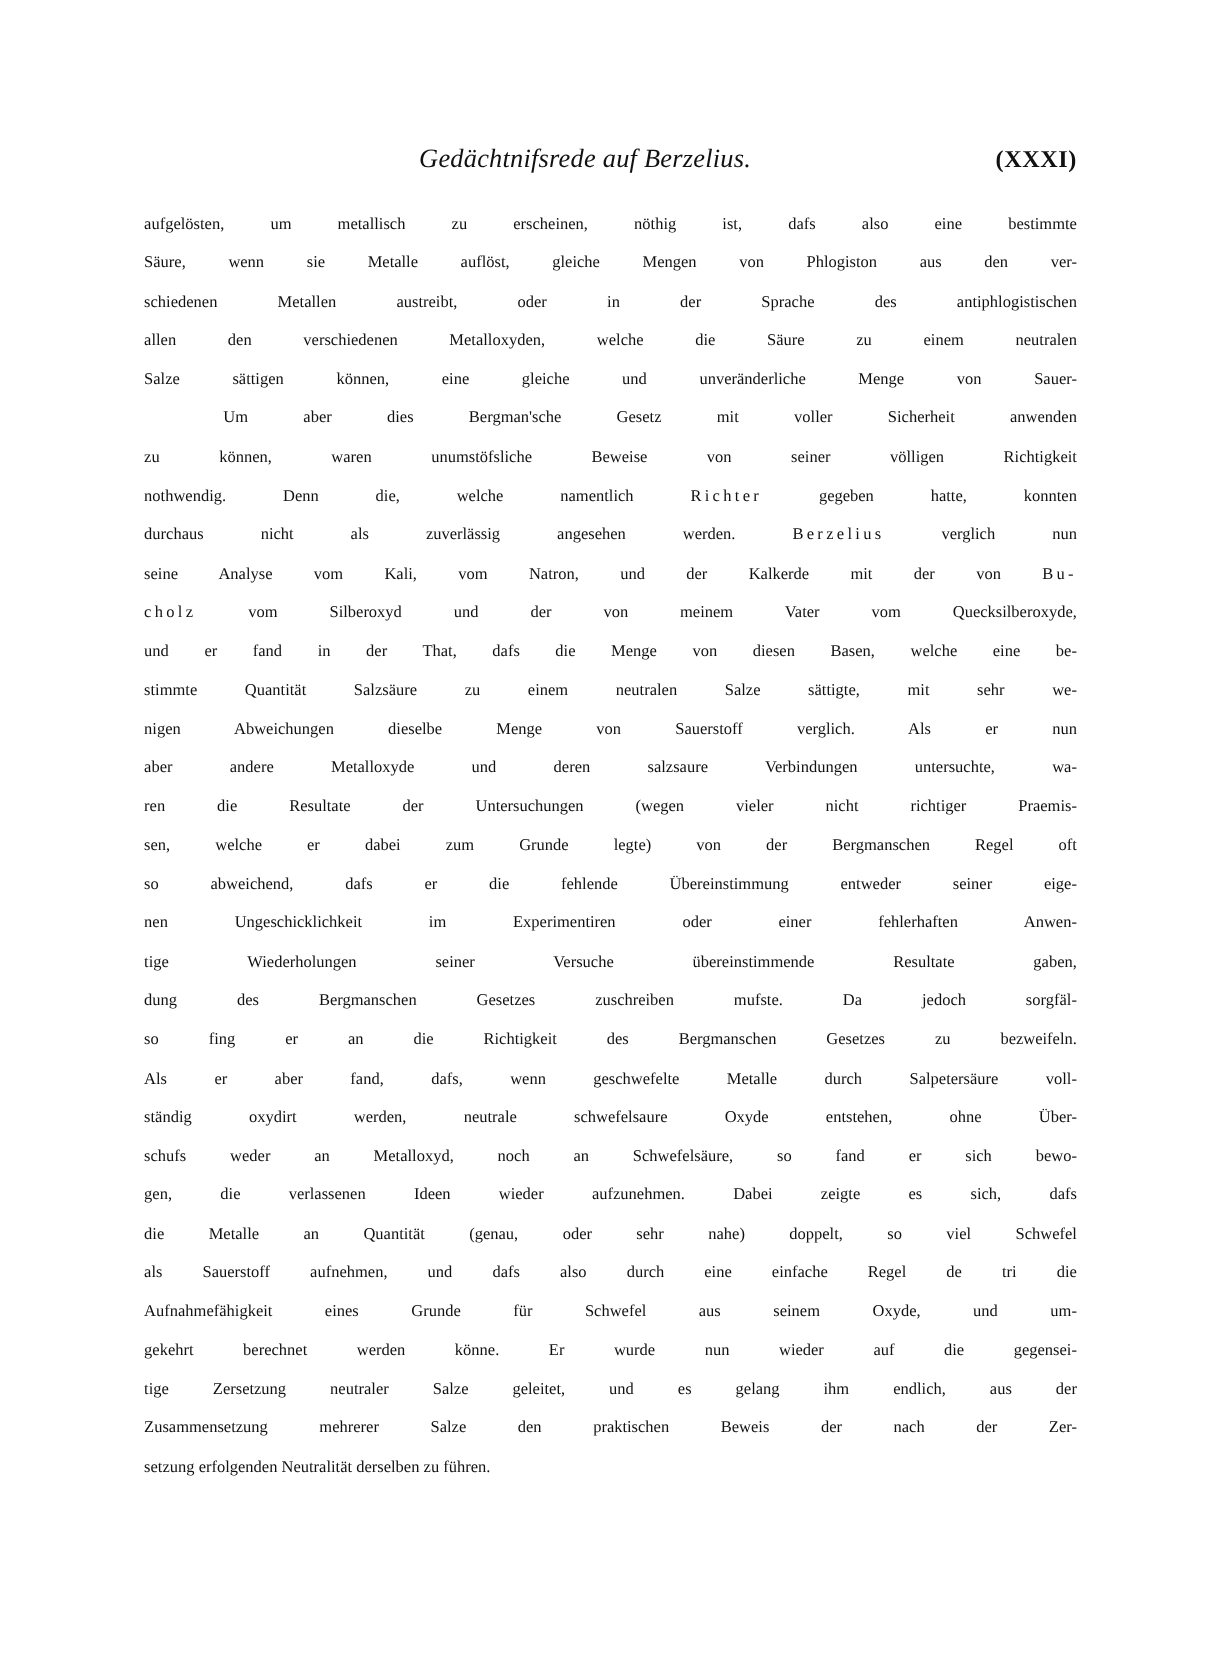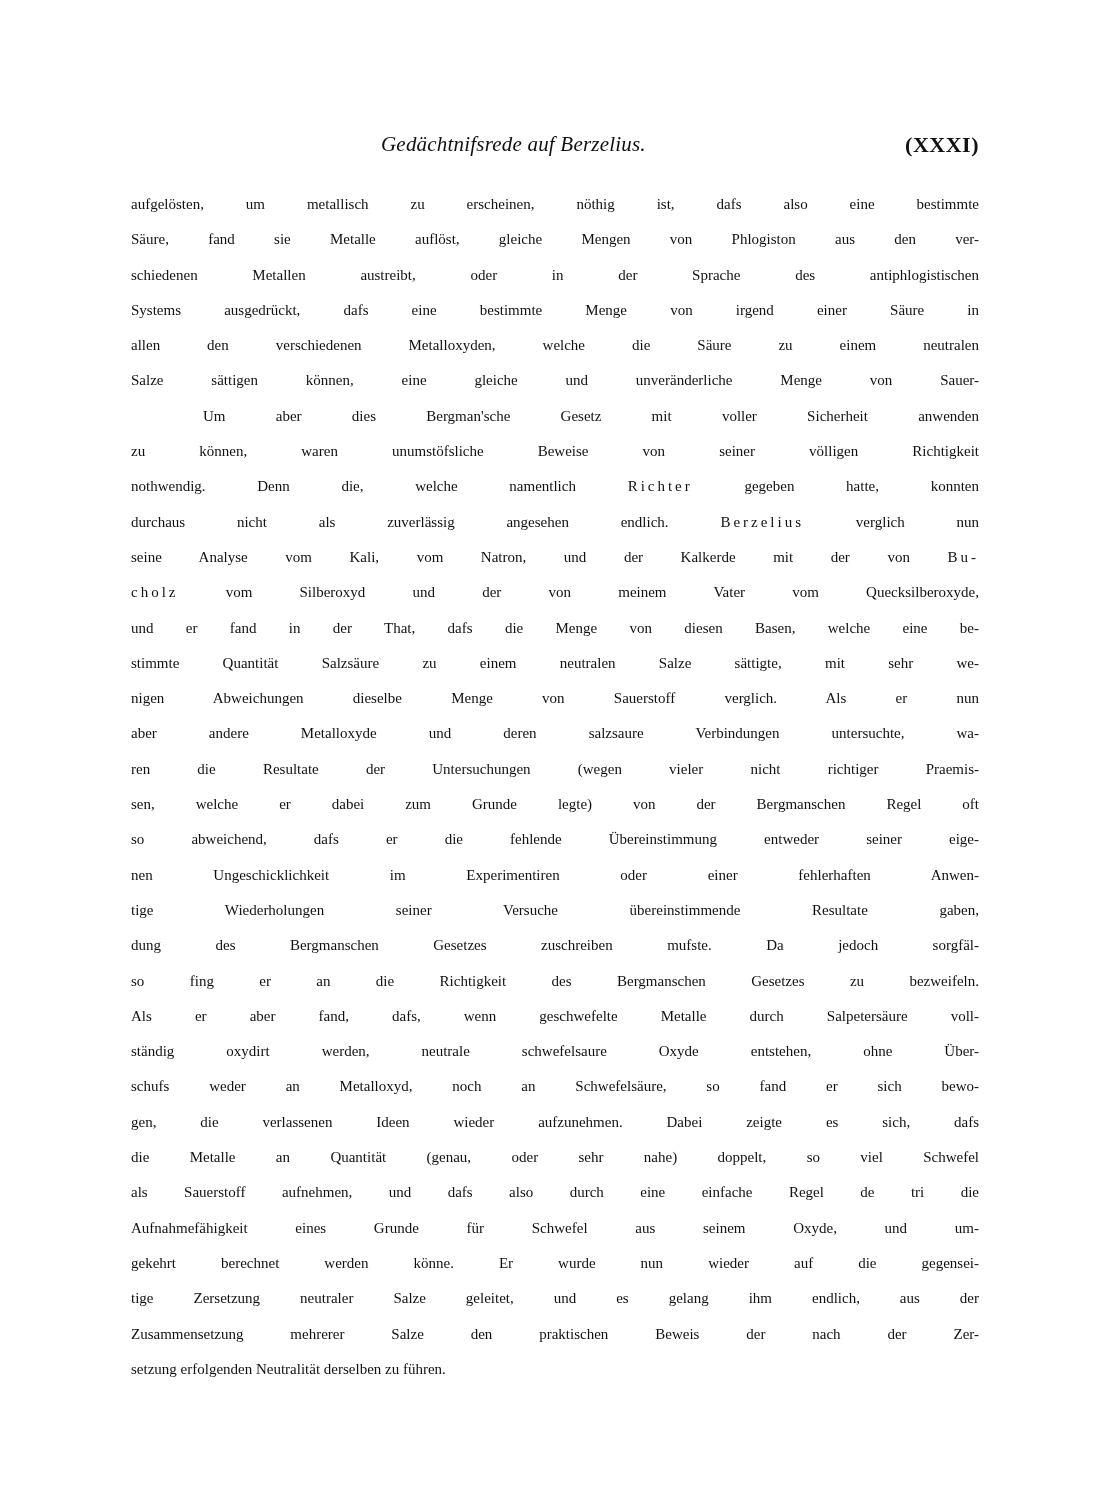--- a/index.html
+++ b/index.html
@@ -27,21 +27,21 @@
       top: 132px;
       left: 131px;
       width: 848px;
       height: 32px;
     }
     .running-title {
       position: absolute;
       left: 250px;
       top: 0;
       font-style: italic;
-      font-size: 21px;
+      font-size: 24px;
       letter-spacing: 0.2px;
     }
     .page-number {
       position: absolute;
       right: 0;
       top: 0;
       font-size: 22px;
       font-weight: bold;
       letter-spacing: 0.5px;
     }
@@ -73,31 +73,30 @@
 <body>
 
 <div class="page">
   <div class="running-head">
     <span class="running-title">Gedächtnifsrede auf Berzelius.</span>
     <span class="page-number">(XXXI)</span>
   </div>
   <div class="body-text" id="body-text">
       <div>
         <div class="line"><span>aufgelösten, um metallisch zu erscheinen, nöthig ist, dafs also eine bestimmte</span></div>
-        <div class="line"><span>Säure, fand sie Metalle auflöst, gleiche Mengen von Phlogiston aus den ver-</span></div>
+        <div class="line"><span>Säure, wenn sie Metalle auflöst, gleiche Mengen von Phlogiston aus den ver-</span></div>
         <div class="line"><span>schiedenen Metallen austreibt, oder in der Sprache des antiphlogistischen</span></div>
-        <div class="line"><span>Systems ausgedrückt, dafs eine bestimmte Menge von irgend einer Säure in</span></div>
         <div class="line"><span>allen den verschiedenen Metalloxyden, welche die Säure zu einem neutralen</span></div>
         <div class="line"><span>Salze sättigen können, eine gleiche und unveränderliche Menge von Sauer-</span></div>
       </div>
       <div>
         <div class="line indent"><span>Um aber dies Bergman'sche Gesetz mit voller Sicherheit anwenden</span></div>
         <div class="line"><span>zu können, waren unumstöfsliche Beweise von seiner völligen Richtigkeit</span></div>
         <div class="line"><span>nothwendig. Denn die, welche namentlich </span><span class="spaced">Richter</span><span> gegeben hatte, konnten</span></div>
-        <div class="line"><span>durchaus nicht als zuverlässig angesehen endlich. </span><span class="spaced">Berzelius</span><span> verglich nun</span></div>
+        <div class="line"><span>durchaus nicht als zuverlässig angesehen werden. </span><span class="spaced">Berzelius</span><span> verglich nun</span></div>
         <div class="line"><span>seine Analyse vom Kali, vom Natron, und der Kalkerde mit der von </span><span class="spaced">Bu-</span></div>
         <div class="line"><span class="spaced">cholz</span><span> vom Silberoxyd und der von meinem Vater vom Quecksilberoxyde,</span></div>
         <div class="line"><span>und er fand in der That, dafs die Menge von diesen Basen, welche eine be-</span></div>
         <div class="line"><span>stimmte Quantität Salzsäure zu einem neutralen Salze sättigte, mit sehr we-</span></div>
         <div class="line"><span>nigen Abweichungen dieselbe Menge von Sauerstoff verglich. Als er nun</span></div>
         <div class="line"><span>aber andere Metalloxyde und deren salzsaure Verbindungen untersuchte, wa-</span></div>
         <div class="line"><span>ren die Resultate der Untersuchungen (wegen vieler nicht richtiger Praemis-</span></div>
         <div class="line"><span>sen, welche er dabei zum Grunde legte) von der Bergmanschen Regel oft</span></div>
         <div class="line"><span>so abweichend, dafs er die fehlende Übereinstimmung entweder seiner eige-</span></div>
         <div class="line"><span>nen Ungeschicklichkeit im Experimentiren oder einer fehlerhaften Anwen-</span></div>

